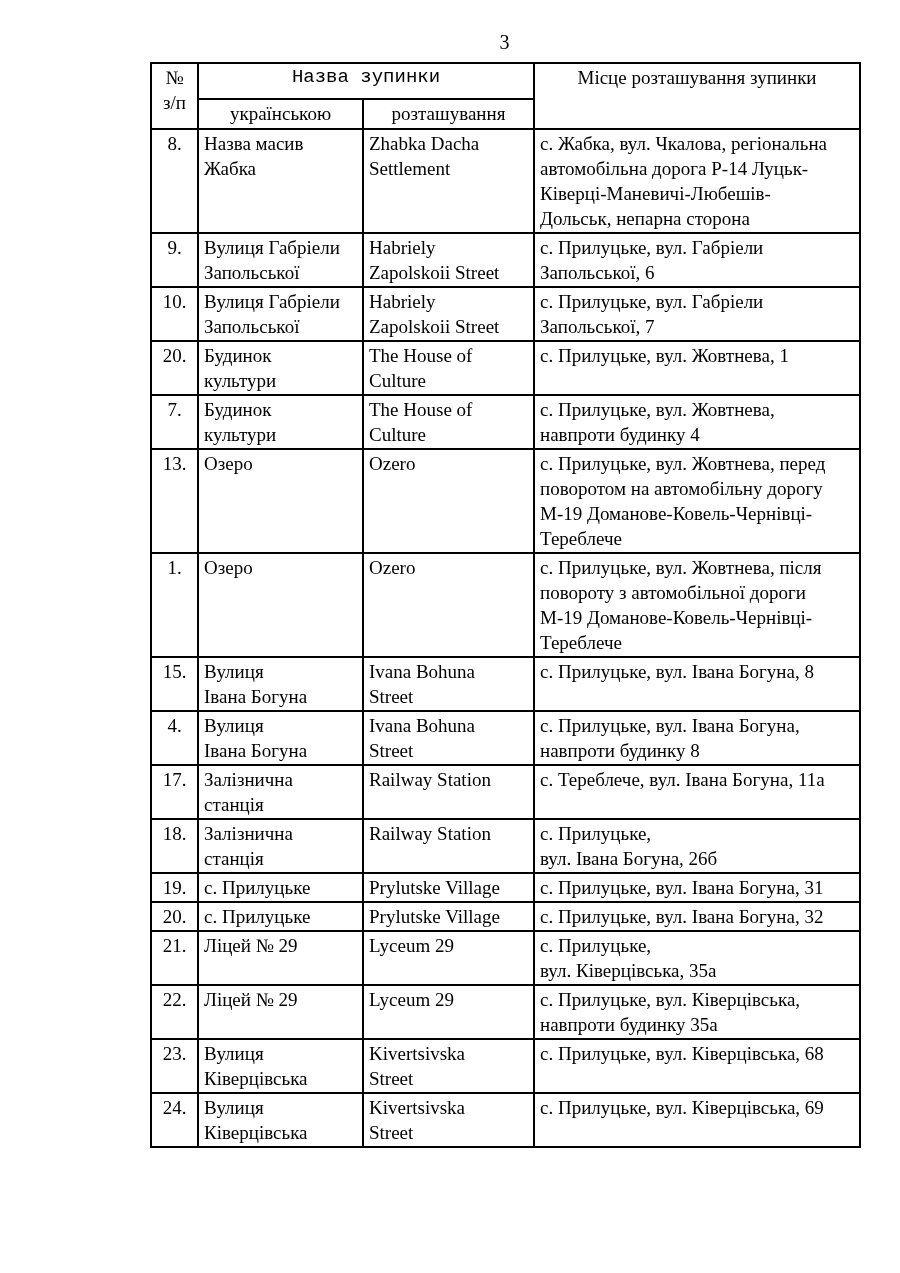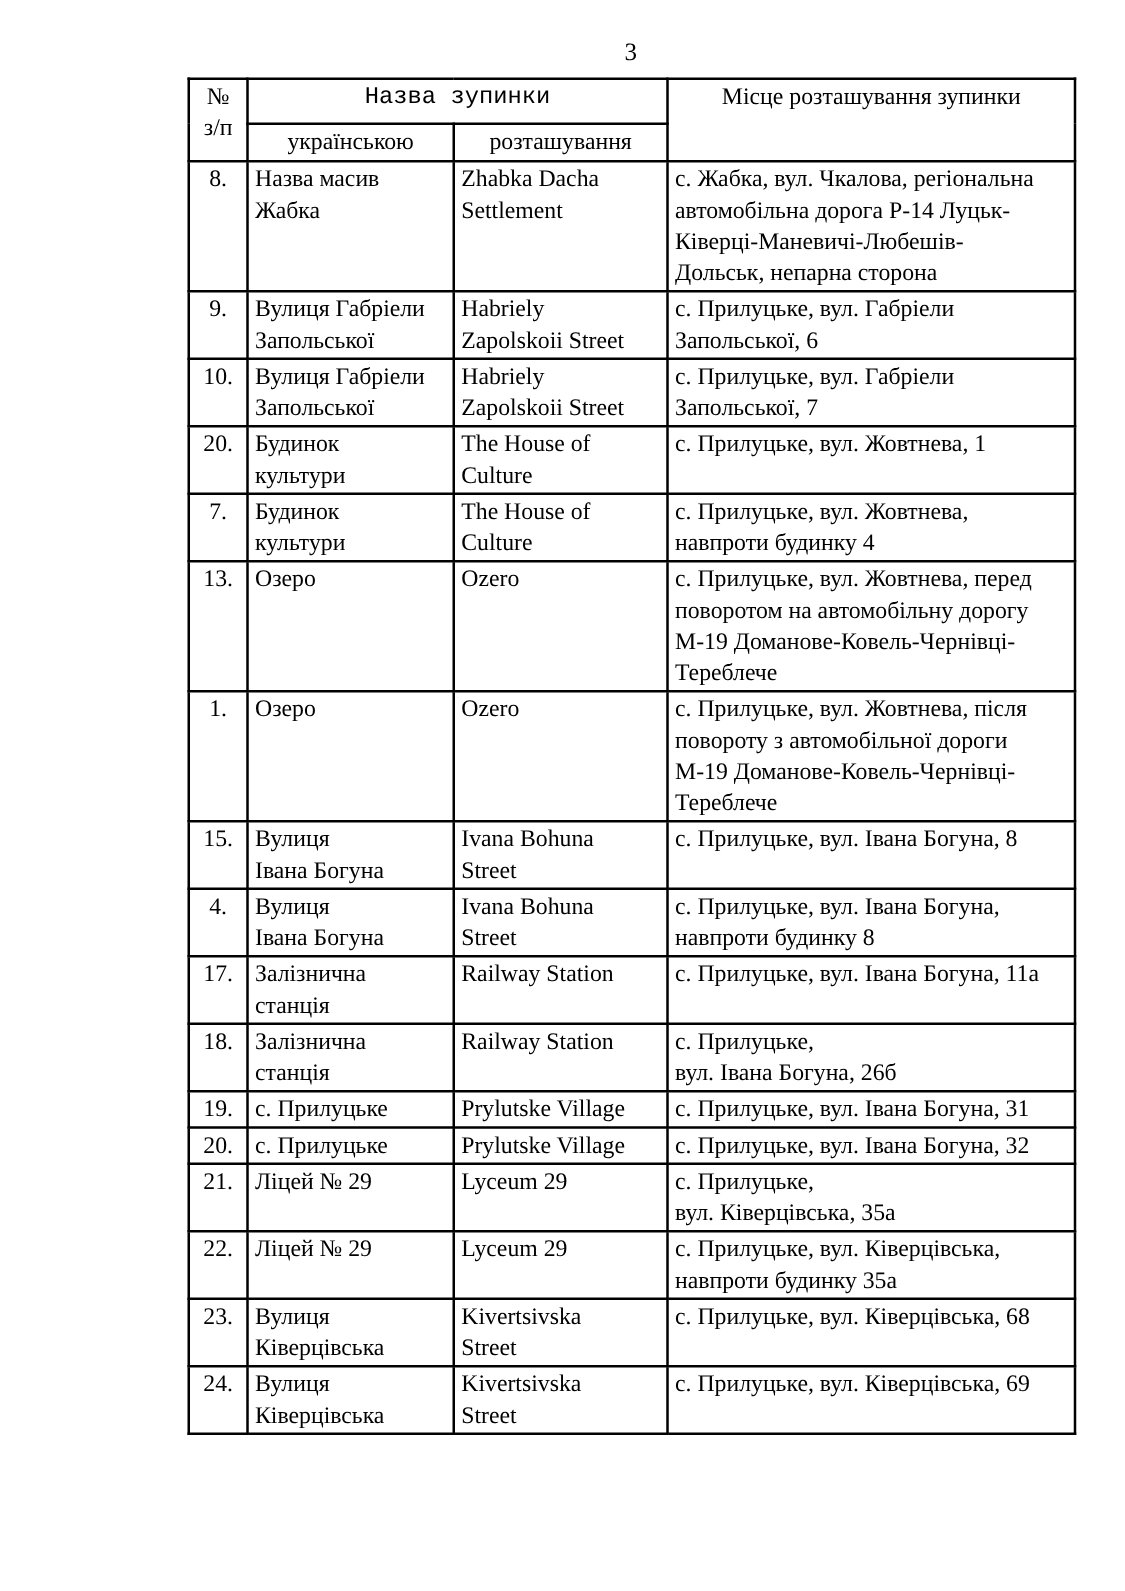--- a/index.html
+++ b/index.html
@@ -161,21 +161,21 @@
           <td class="c-en">Ivana Bohuna
 Street</td>
           <td class="c-loc">с. Прилуцьке, вул. Івана Богуна,
 навпроти будинку 8</td>
         </tr>
         <tr>
           <td class="c-num">17.</td>
           <td class="c-uk">Залізнична
 станція</td>
           <td class="c-en">Railway Station</td>
-          <td class="c-loc">с. Прилуцьке, вул. Івана Богуна, 11а</td>
+          <td class="c-loc">с. Тереблече, вул. Івана Богуна, 11а</td>
         </tr>
         <tr>
           <td class="c-num">18.</td>
           <td class="c-uk">Залізнична
 станція</td>
           <td class="c-en">Railway Station</td>
           <td class="c-loc">с. Прилуцьке,
 вул. Івана Богуна, 26б</td>
         </tr>
         <tr>

